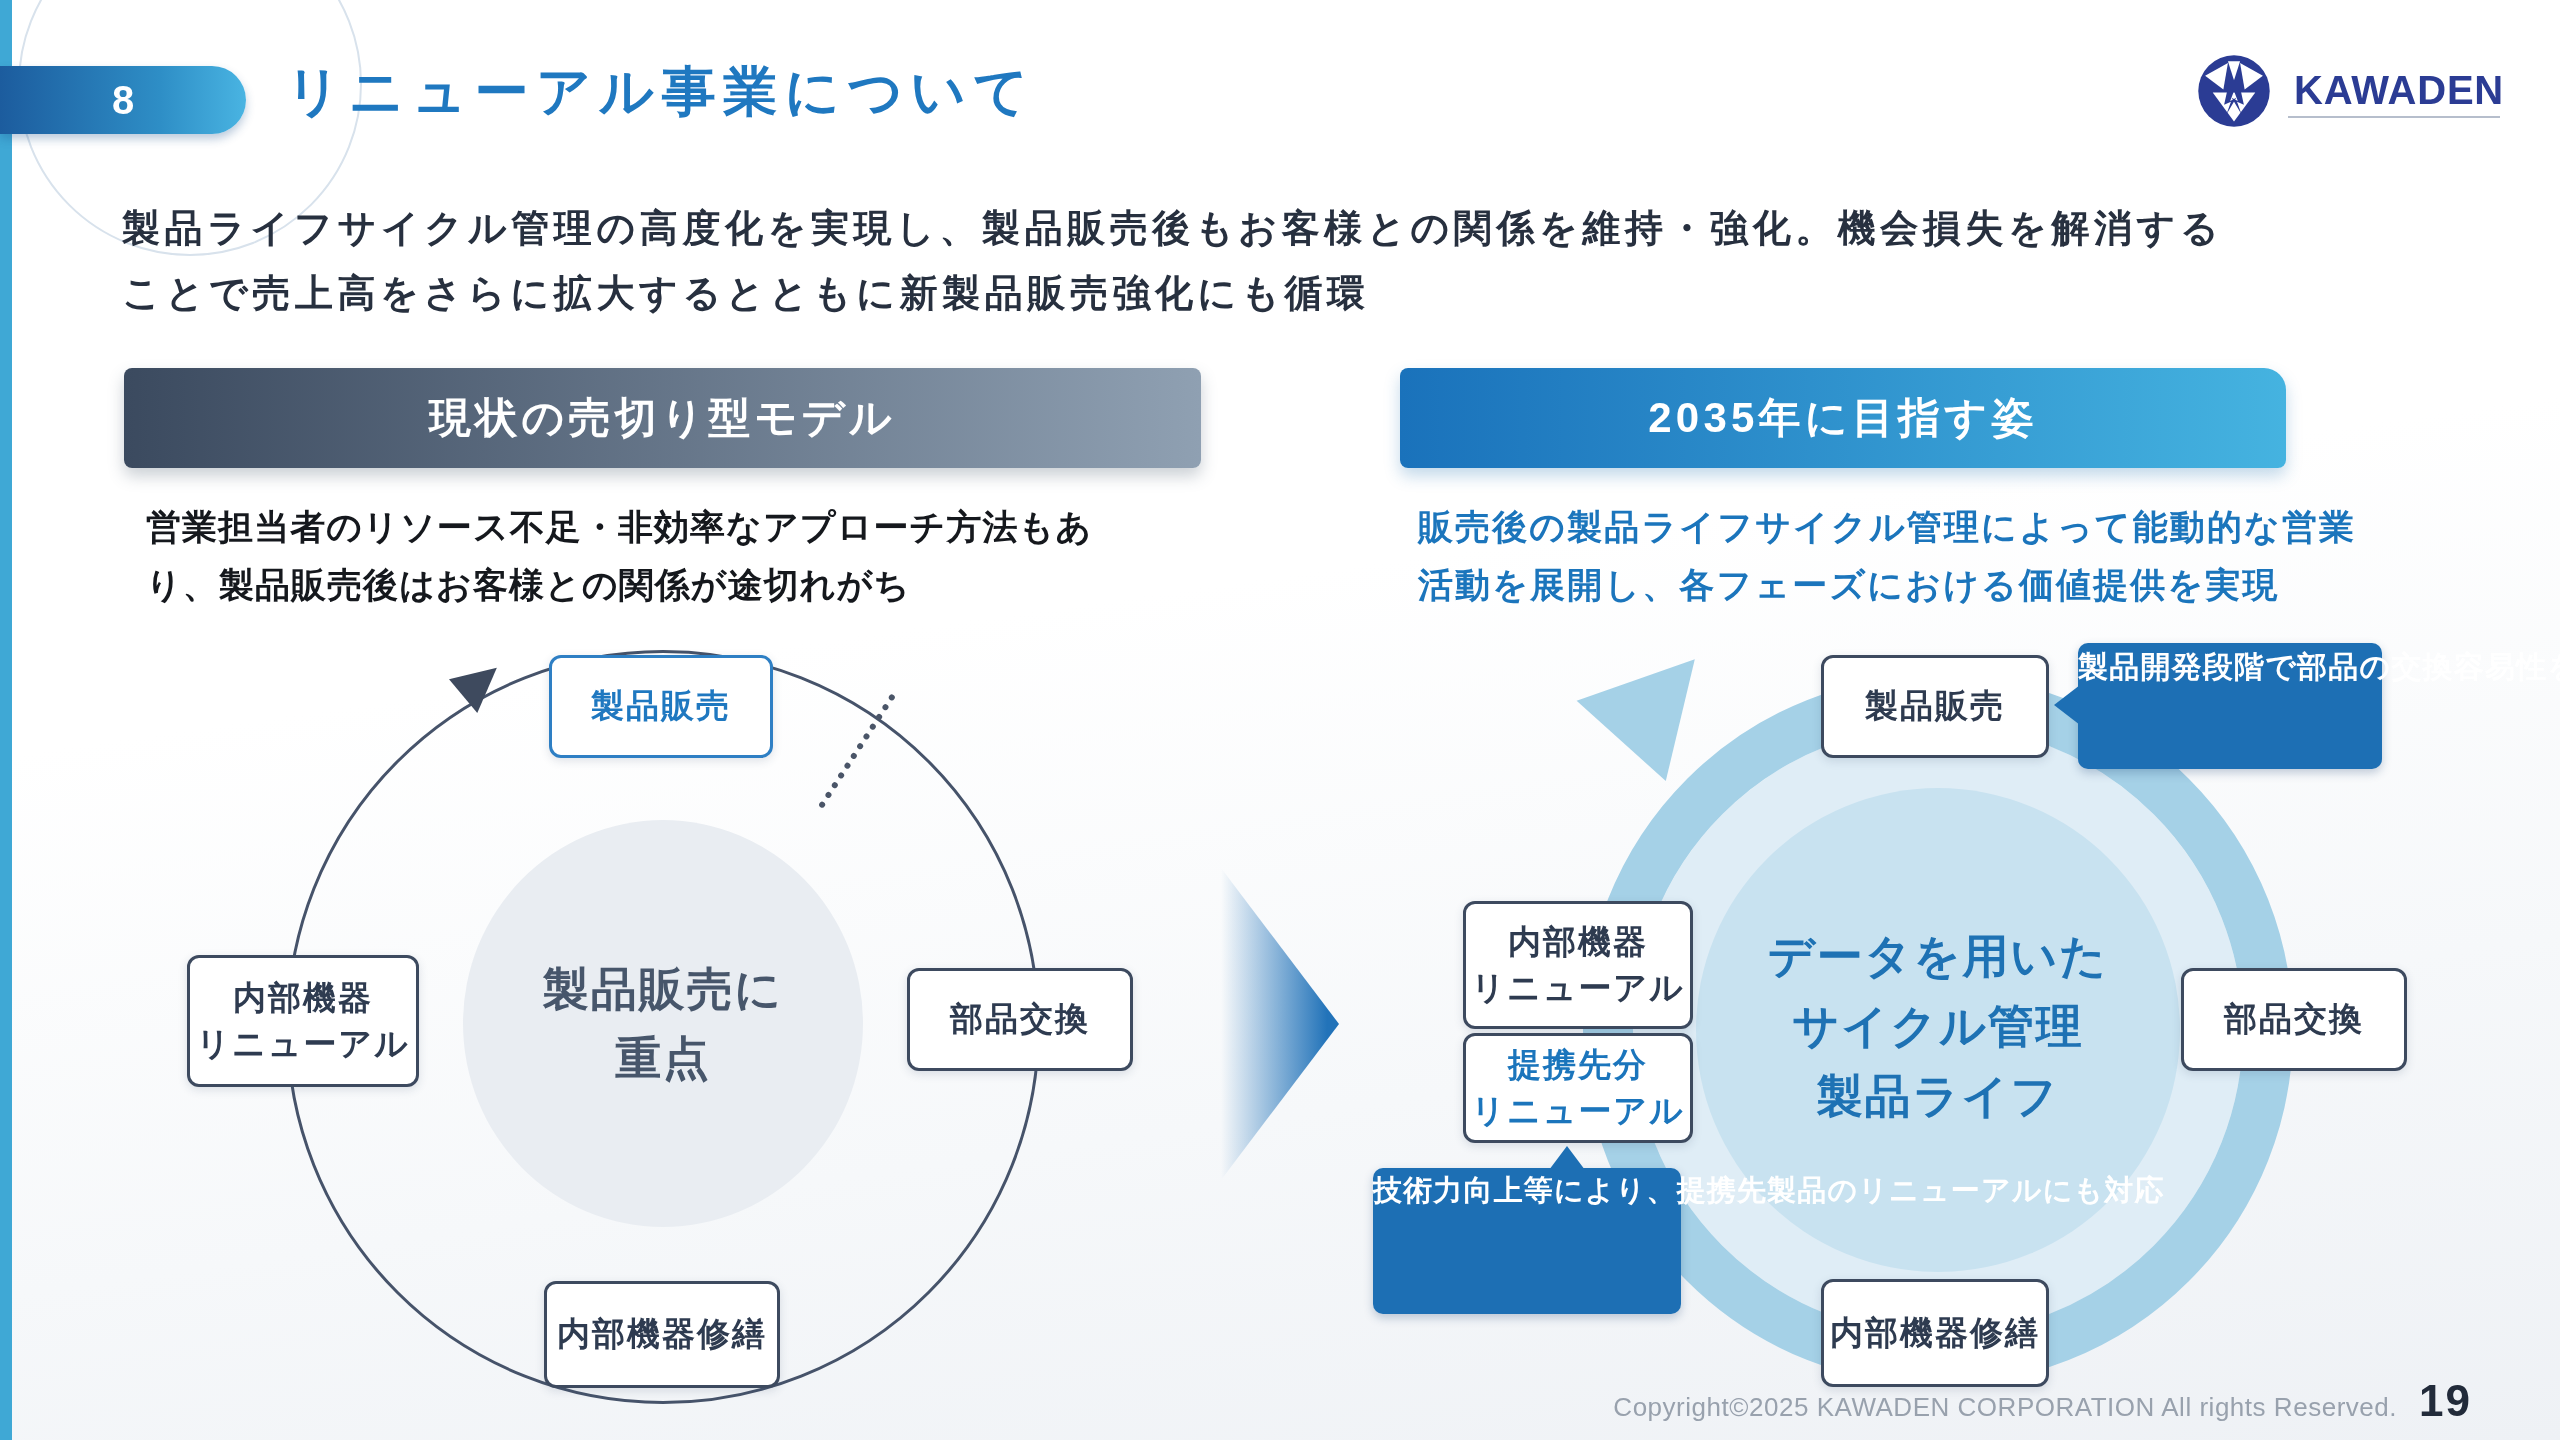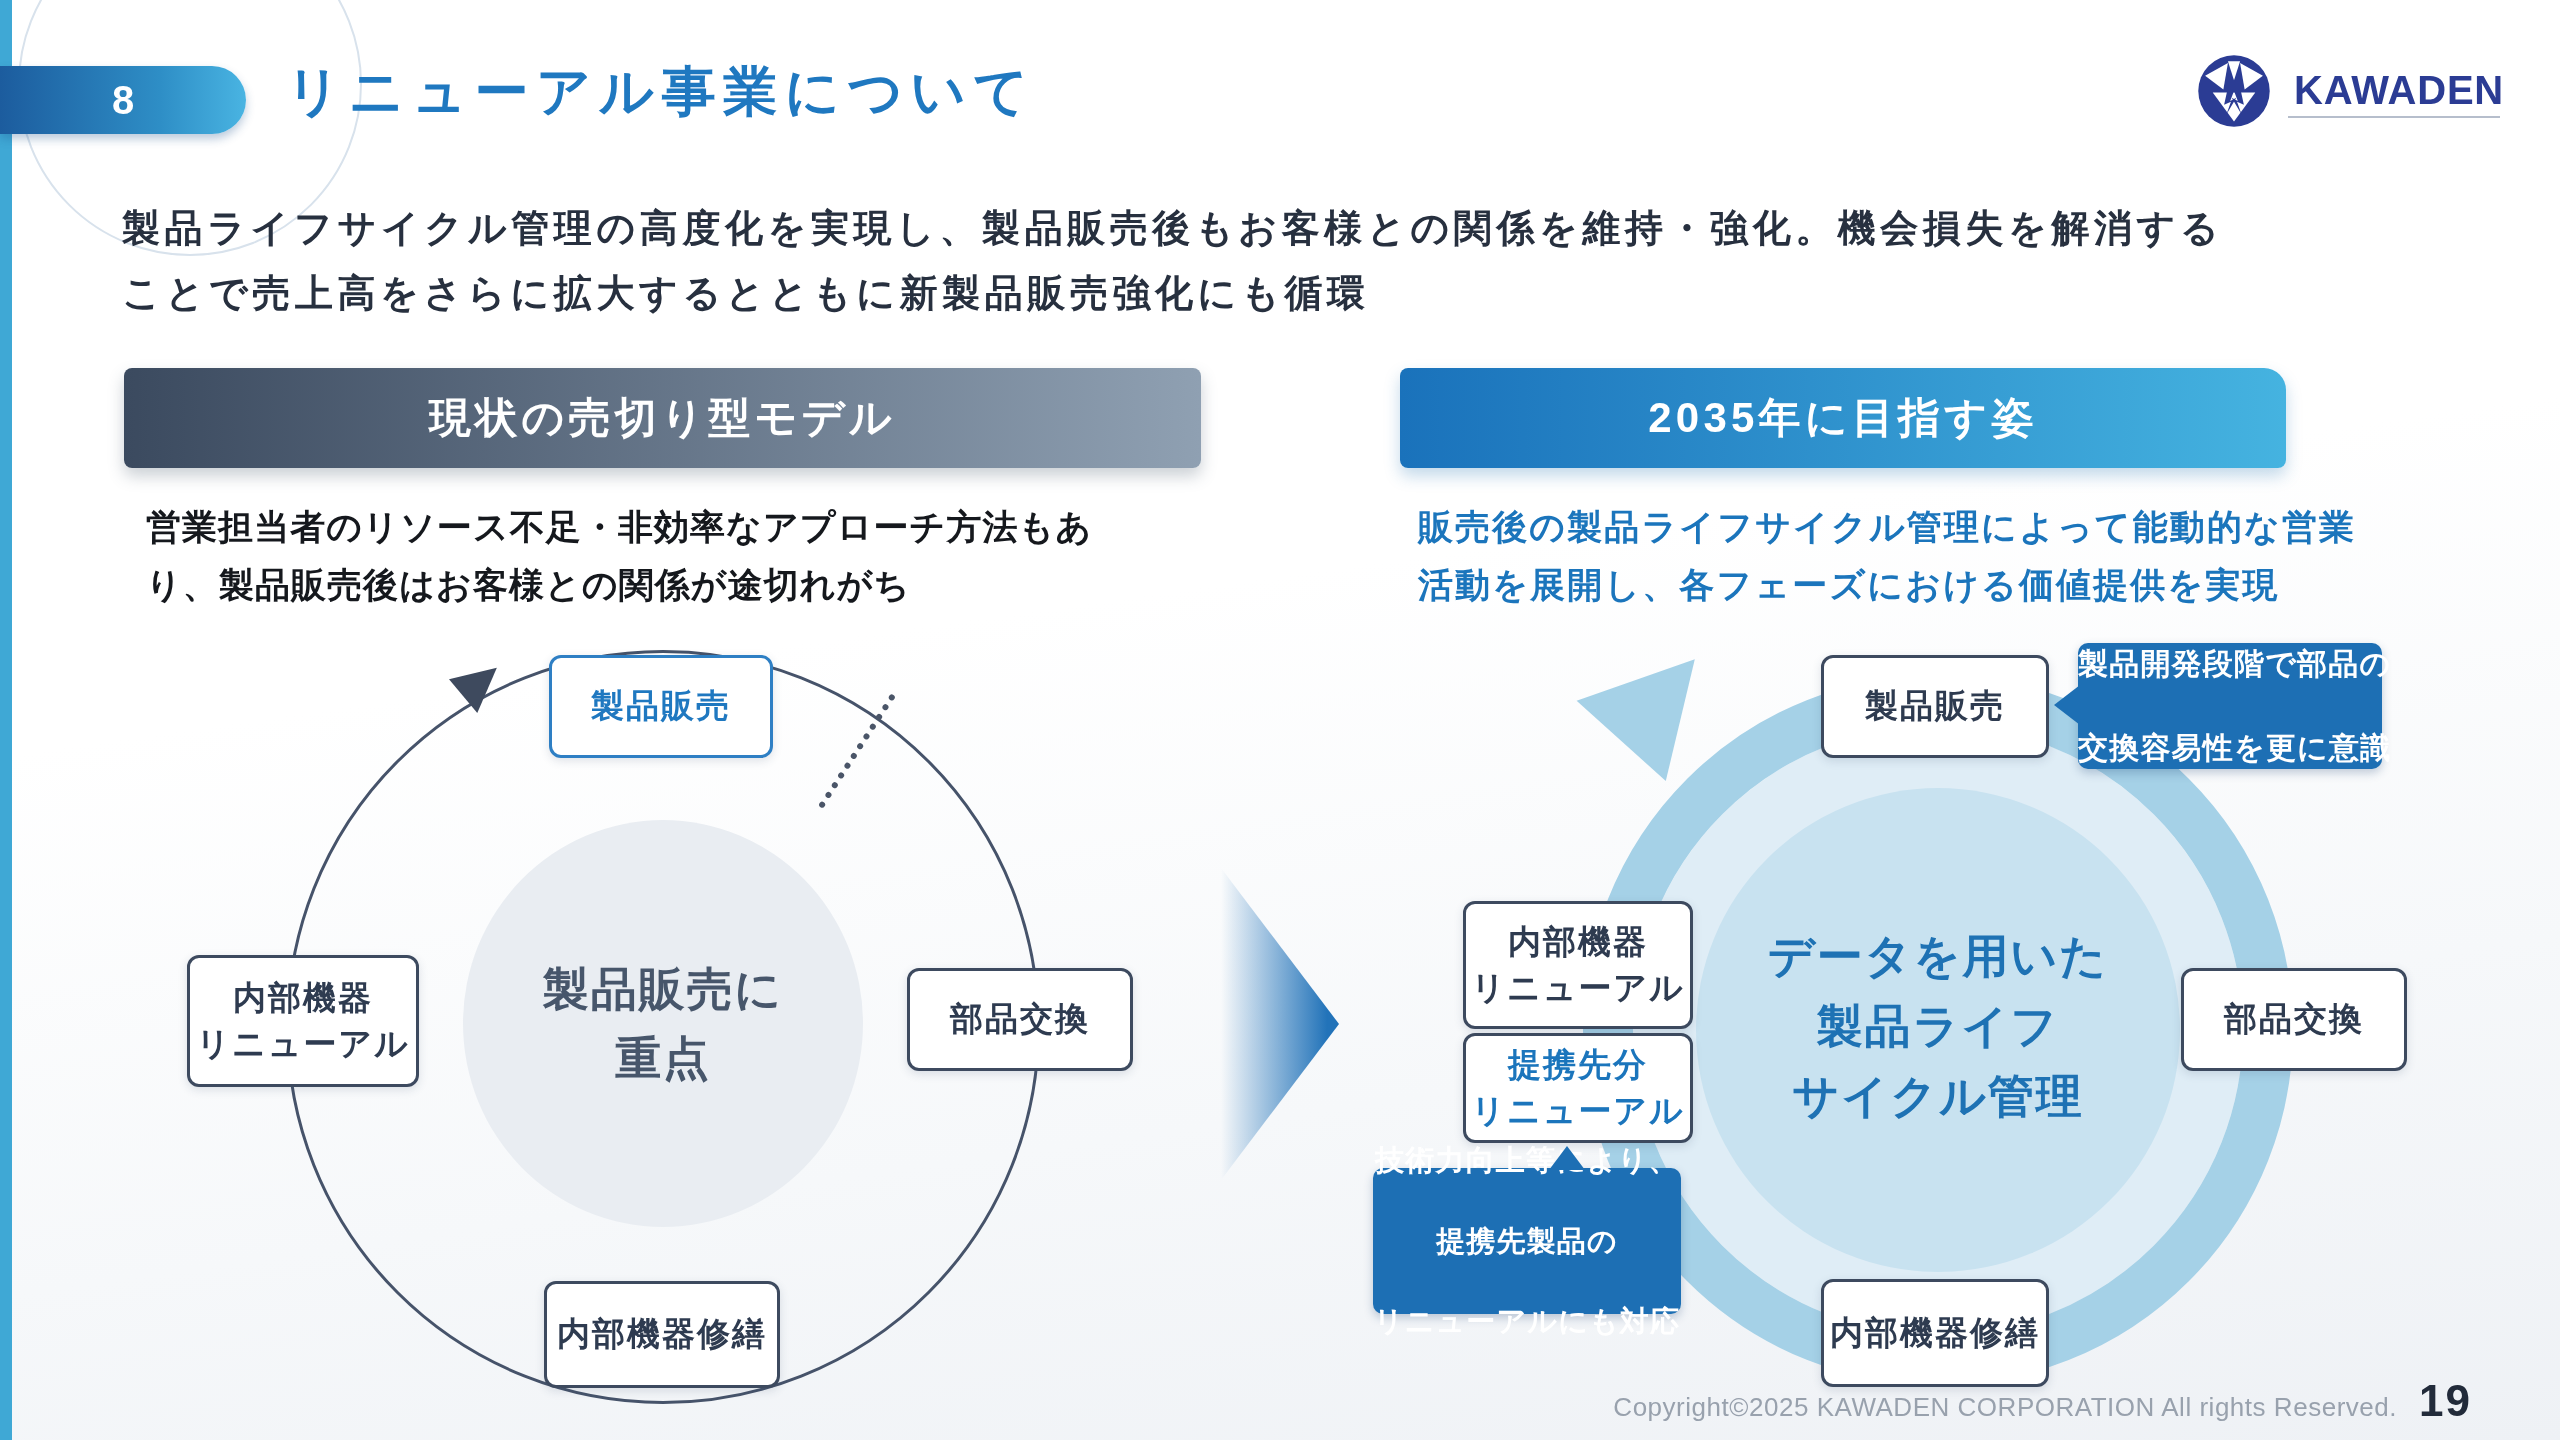--- a/index.html
+++ b/index.html
@@ -155,23 +155,23 @@
   #rn-top     { left: 1821px; top: 655px;  width: 228px; height: 103px; }
   #rn-right   { left: 2181px; top: 968px;  width: 226px; height: 103px; }
   #rn-bottom  { left: 1821px; top: 1279px; width: 228px; height: 108px; }
   #rn-left    { left: 1463px; top: 901px;  width: 230px; height: 128px; }
   #rn-partner { left: 1463px; top: 1033px; width: 230px; height: 110px; color: #1B75BC; }
 
   
   .callout {
     position: absolute; background: #1D6FB4; border-radius: 10px;
     color: #ffffff; font-weight: bold; text-align: center;
-    display: flex; flex-direction: column; justify-content: center;
+    display: flex; flex-direction: row; 
     box-shadow: 0 4px 10px rgba(20, 60, 110, 0.25); z-index: 4;
-    letter-spacing: 0.04em; white-space: nowrap; gap: 36px;
+    letter-spacing: 0.04em; white-space: nowrap;
   }
   #callout-top { left: 2078px; top: 643px; width: 304px; height: 126px; font-size: 30px; line-height: 1.6; }
   #callout-top::before {
     content: ""; position: absolute; left: -24px; top: 42px;
     border-top: 20px solid transparent; border-bottom: 20px solid transparent;
     border-right: 26px solid #1D6FB4;
   }
   #callout-bottom { left: 1373px; top: 1168px; width: 308px; height: 146px; font-size: 29px; line-height: 1.55; }
   #callout-bottom::before {
     content: ""; position: absolute; left: 176px; top: -22px;
@@ -252,22 +252,22 @@
     <div>リニューアル</div>
   </div>
 
   <div class="abs" id="mid-arrow"></div>
 
   <div class="abs" id="r-ring"></div>
   <div class="abs" id="r-ring-arrowhead"></div>
   <div class="abs" id="r-inner"></div>
   <div class="abs" id="r-center">
     <div>データを用いた</div>
+    <div>サイクル管理</div>
     <div>製品ライフ</div>
-    <div>サイクル管理</div>
   </div>
   <div class="node" id="rn-top">製品販売</div>
   <div class="node" id="rn-right">部品交換</div>
   <div class="node" id="rn-bottom">内部機器修繕</div>
   <div class="node" id="rn-left">
     <div>内部機器</div>
     <div>リニューアル</div>
   </div>
   <div class="node" id="rn-partner">
     <div>提携先分</div>

